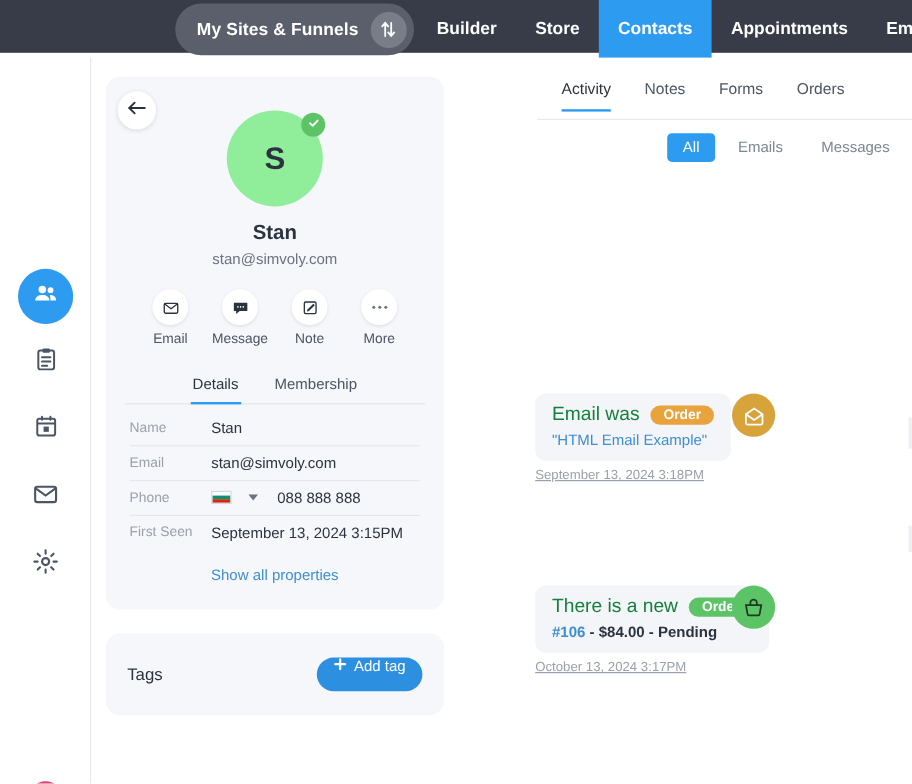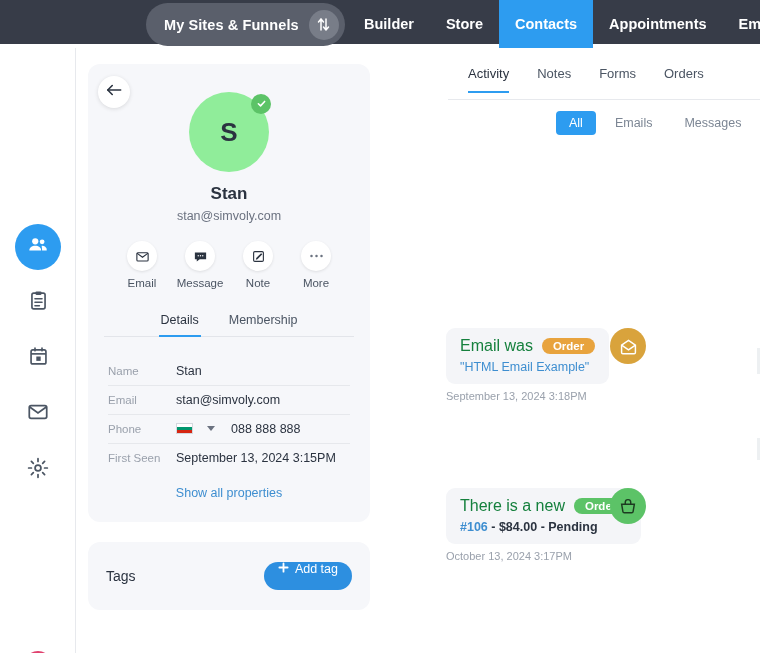--- a/index.html
+++ b/index.html
@@ -119,21 +119,21 @@
     margin-top: 18px; border-bottom: 1px solid #e3e5ea;
     padding: 0 8px;
   }
   .tab {
     padding: 6px 2px 8px; font-size: 12.5px; color: #4b5563;
     cursor: pointer; border-bottom: 2px solid transparent;
     margin-bottom: -1px;
   }
   .tab.active { color: #2b3340; border-bottom-color: #2d9cf0; }
 
-  .fields { margin-top: 20px; padding: 0 4px; }
+  .fields { margin-top: 6px; padding: 0 4px; }
   .frow {
     display: flex; align-items: center; gap: 10px;
     padding: 6px 0 7px; border-bottom: 1px solid #e6e8ec;
     min-height: 29px;
   }
   .flabel { font-size: 11.5px; color: #9aa1ac; width: 58px; flex: none; }
   .fvalue { font-size: 12.5px; color: #2b3340; }
   .flag {
     width: 17px; height: 11px; flex: none; border: 1px solid #d5d8de;
     display: flex; flex-direction: column; overflow: hidden;
@@ -199,21 +199,21 @@
     font-size: 11.5px; font-weight: bold; color: #ffffff;
     white-space: nowrap;
   }
   .bline2 {
     margin-top: 5px; font-size: 12.5px; font-weight: bold;
     color: #2b3340; white-space: nowrap;
   }
   .bline2 .lnk { color: #3e8ed0; font-weight: bold; }
   .etime {
     position: absolute; left: 68px; top: 62px;
-    font-size: 11px; color: #9aa1ac; white-space: nowrap;
+    font-size: 11px; color: #9aa1ac; white-space: nowrap; text-decoration: underline;
   }
   .eicon {
     position: absolute; left: 232px; top: 0;
     width: 36px; height: 36px; border-radius: 50%;
     display: flex; align-items: center; justify-content: center;
   }
 
   .edge-ghost { position: absolute; right: 0; width: 3px; background: #dfe3e8; opacity: .55; }
 </style>
 </head>

